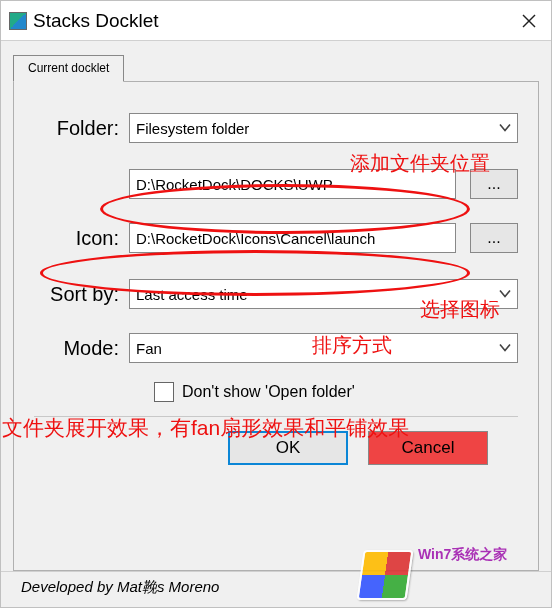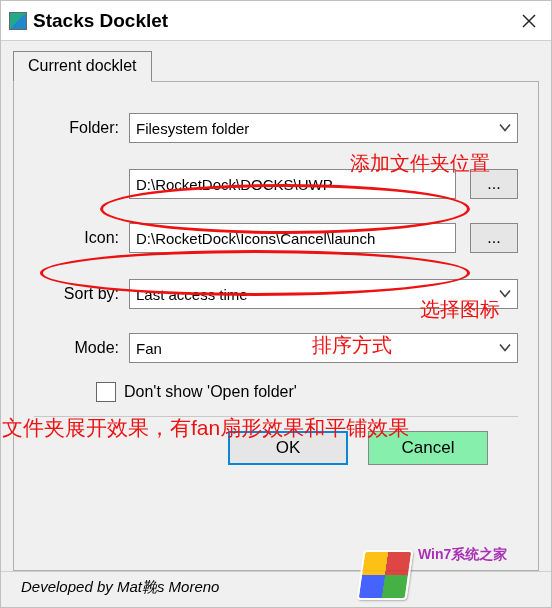--- a/index.html
+++ b/index.html
@@ -22,21 +22,20 @@
     display: flex;
     flex-direction: column;
   }
   .titlebar {
     height: 40px;
     background: #ffffff;
     display: flex;
     align-items: center;
     padding: 0 0 0 8px;
     border-bottom: 1px solid #d0d0d0;
-    font-weight: bold;
   }
   .title-icon {
     width: 18px;
     height: 18px;
     margin-right: 6px;
     background: linear-gradient(135deg,#2a8 0%,#2a8 50%,#28c 50%,#28c 100%);
     border:1px solid #666;
   }
   .title-text {
     font-size: 19px;
@@ -54,21 +53,21 @@
   }
   .tabstrip {
     margin-top: 6px;
     display: flex;
     padding: 0 12px;
     height: 34px;
     align-items: end;
   }
   .tab {
     padding: 5px 14px 6px 14px;
-    font-size: 16px;
+    font-size: 12px;
     border:1px solid #aaa;
     border-bottom: none;
     background:#f0f0f0;
     position:relative;
     top:1px;
     cursor:pointer;
   }
   .tab.active {
     background:#f0f0f0;
     border:1px solid #888;
@@ -92,21 +91,21 @@
     display:flex;
     align-items:center;
     margin-bottom: 18px;
     min-height: 32px;
     position:relative;
   }
   .lbl {
     width: 95px;
     text-align: right;
     padding-right: 10px;
-    font-size:16px;
+    font-size:20px;
   }
   .combo, .text-input {
     flex:1;
     height: 30px;
     border:1px solid #888;
     background:#fff;
     padding: 0 6px;
     font-size:15px;
     font-family: inherit;
     display:flex;
@@ -132,41 +131,41 @@
     background:#e6e6e6;
     display:flex;
     align-items:center;
     justify-content:center;
     font-size:16px;
     cursor:pointer;
   }
   .checkbox-row {
     display:flex;
     align-items:center;
-    margin-left:62px;
+    margin-left:120px;
     margin-top:4px;
     font-size:16px;
   }
   .checkbox-box {
     width:20px;height:20px;border:1px solid #666;background:#fff;margin-right:8px;
   }
   hr.sep {
     border:none;border-top:1px solid #c8c8c8;margin:14px 0;
   }
   .btnrow {
     display:flex;
     justify-content:flex-end;
     gap:20px;
     padding: 0 30px;
     margin: 4px 0 10px 0;
   }
   .btn {
     width:120px;height:34px;
     border:1px solid #888;
-    background:#86efac;
+    background:#ef4444;
     display:flex;align-items:center;justify-content:center;
     font-size:17px;cursor:pointer;
   }
   .btn.primary {
     border:2px solid #0b86d6;
     background:#e6e6e6;
   }
   .footer {
     padding: 6px 20px 10px 20px;
     font-size:15px;

